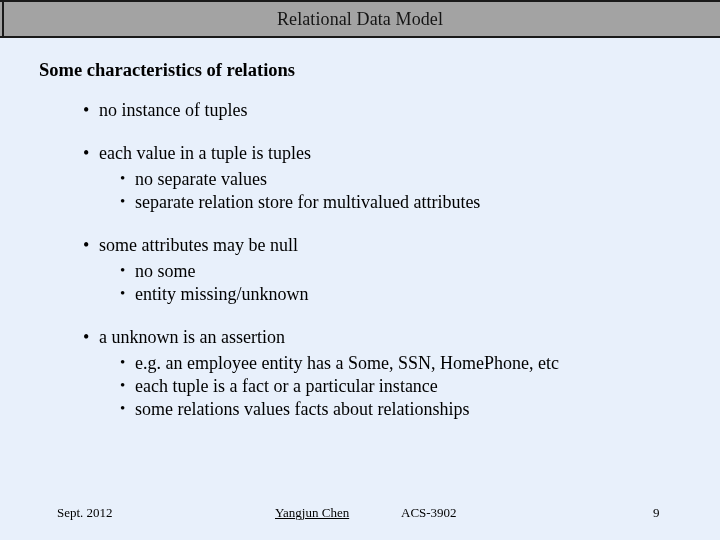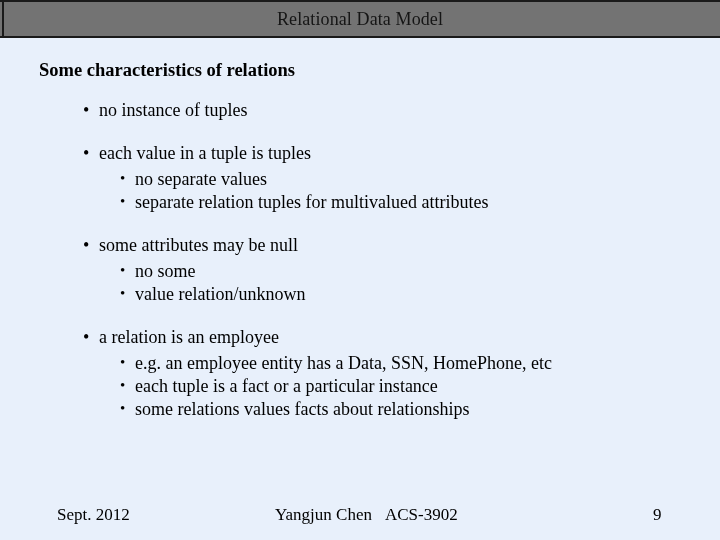--- a/index.html
+++ b/index.html
@@ -16,21 +16,21 @@
     position: relative;
   }
 
   
   #title-bar {
     position: absolute;
     left: 0;
     top: 0;
     width: 720px;
     height: 38px;
-    background: #737373;
+    background: #a3a3a3;
     border-top: 2px solid #1a1a1a;
     border-bottom: 2px solid #1a1a1a;
     box-sizing: border-box;
     display: flex;
     align-items: center;
     justify-content: center;
   }
   #title-bar::before {
     content: "";
     position: absolute;
@@ -108,31 +108,31 @@
 
   .bullet .txt { display: block; }
 
   
   #footer {
     position: absolute;
     left: 0;
     top: 506px;
     width: 720px;
     height: 24px;
-    font-size: 17px;
+    font-size: 13px;
     line-height: 1;
   }
   #footer span {
     position: absolute;
     top: 0;
     white-space: nowrap;
   }
   #footer-date { left: 57px; }
-  #footer-author { left: 275px; }
-  #footer-course { left: 385px; }
+  #footer-author { left: 275px; text-decoration: underline; }
+  #footer-course { left: 401px; }
   #footer-page { left: 653px; }
 </style>
 </head>
 <body>
 
 <div id="title-bar">
   <div id="slide-title">Relational Data Model</div>
 </div>
 
 <div id="slide-body">
@@ -147,41 +147,41 @@
       <div class="bullet lvl1">
         <span class="dot">•</span>
         <span class="txt">each value in a tuple is tuples</span>
       </div>
       <div class="bullet lvl2 grp-top">
         <span class="dot">•</span>
         <span class="txt">no separate values</span>
       </div>
       <div class="bullet lvl2">
         <span class="dot">•</span>
-        <span class="txt">separate relation tuples for multivalued attributes</span>
+        <span class="txt">separate relation store for multivalued attributes</span>
       </div>
       <div class="bullet lvl1">
         <span class="dot">•</span>
         <span class="txt">some attributes may be null</span>
       </div>
       <div class="bullet lvl2 grp-top">
         <span class="dot">•</span>
         <span class="txt">no some</span>
       </div>
       <div class="bullet lvl2">
         <span class="dot">•</span>
-        <span class="txt">value relation/unknown</span>
+        <span class="txt">entity missing/unknown</span>
       </div>
       <div class="bullet lvl1">
         <span class="dot">•</span>
-        <span class="txt">a relation is an employee</span>
+        <span class="txt">a unknown is an assertion</span>
       </div>
       <div class="bullet lvl2 grp-top">
         <span class="dot">•</span>
-        <span class="txt">e.g. an employee entity has a Data, SSN, HomePhone, etc</span>
+        <span class="txt">e.g. an employee entity has a Some, SSN, HomePhone, etc</span>
       </div>
       <div class="bullet lvl2">
         <span class="dot">•</span>
         <span class="txt">each tuple is a fact or a particular instance</span>
       </div>
       <div class="bullet lvl2">
         <span class="dot">•</span>
         <span class="txt">some relations values facts about relationships</span>
       </div>
     </div>

